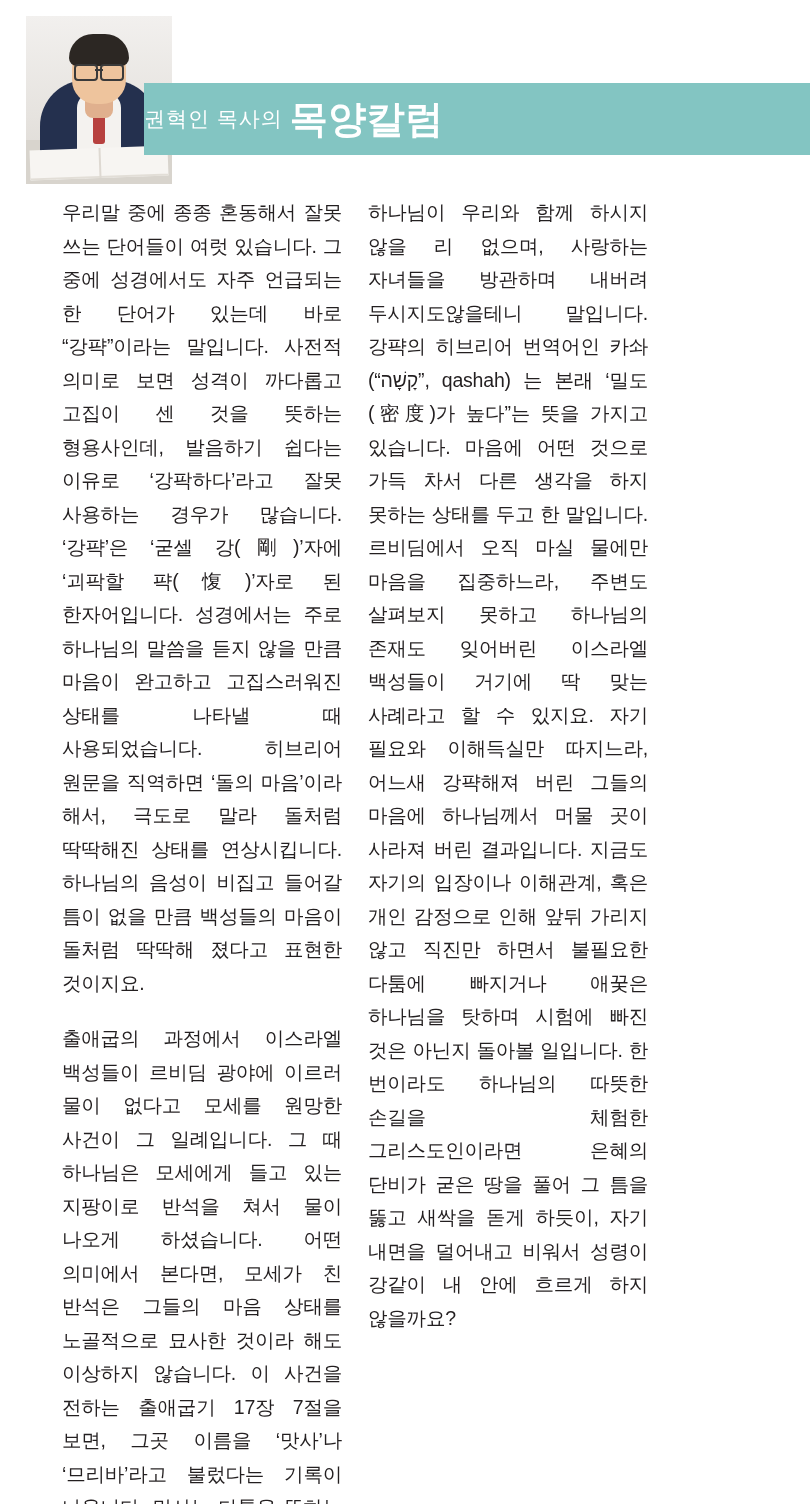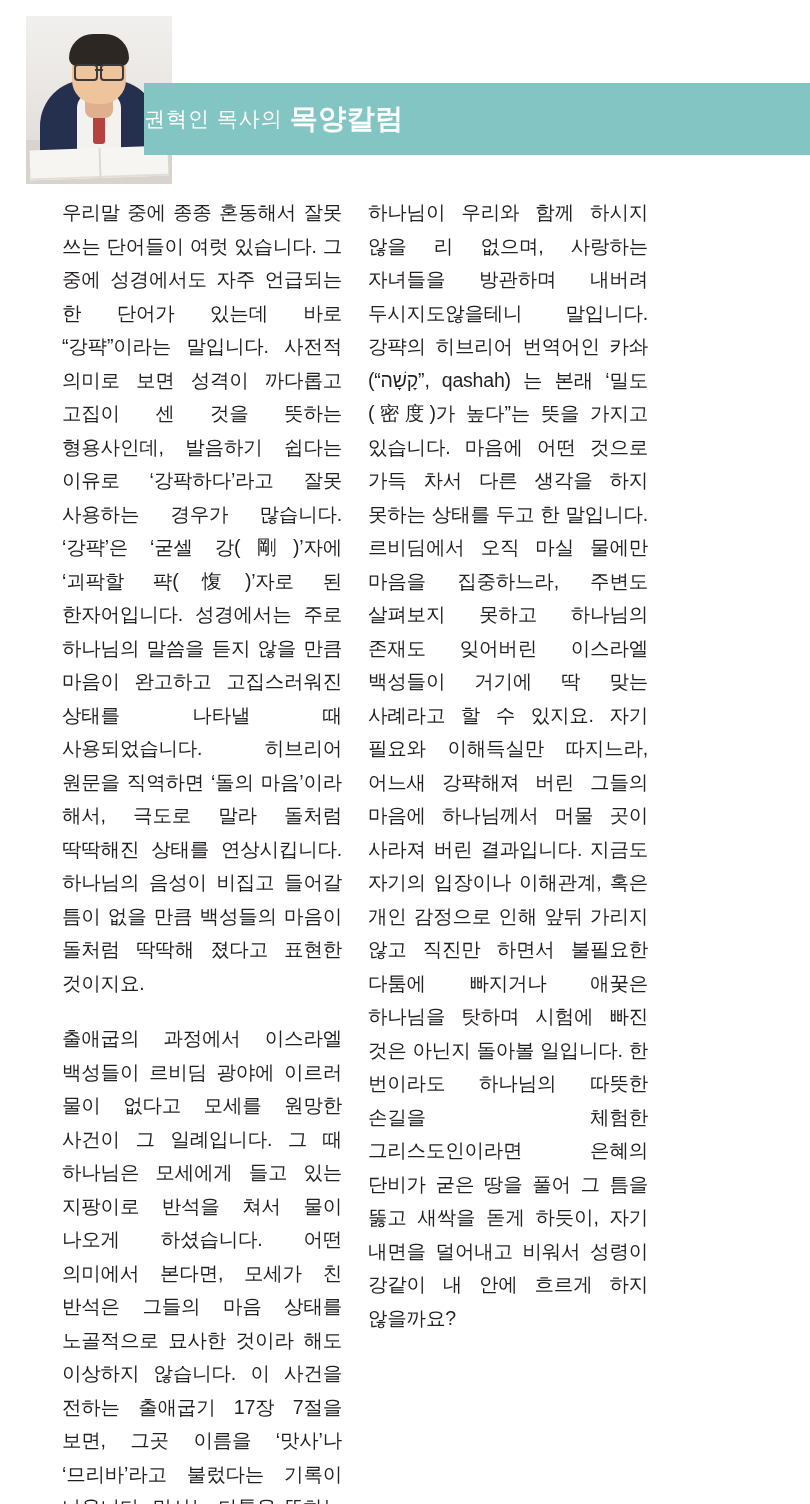--- a/index.html
+++ b/index.html
@@ -44,21 +44,21 @@
     justify-content: flex-start;
     color: #ffffff;
     white-space: pre;
   }
   .header-title .title-small {
     font-size: 21px;
     letter-spacing: 1px;
     font-weight: 400;
   }
   .header-title .title-big {
-    font-size: 28px;
+    font-size: 38px;
     font-weight: 700;
     letter-spacing: 0.5px;
   }
 
   
   .portrait {
     position: absolute;
     left: 26px;
     top: 16px;
     width: 146px;

